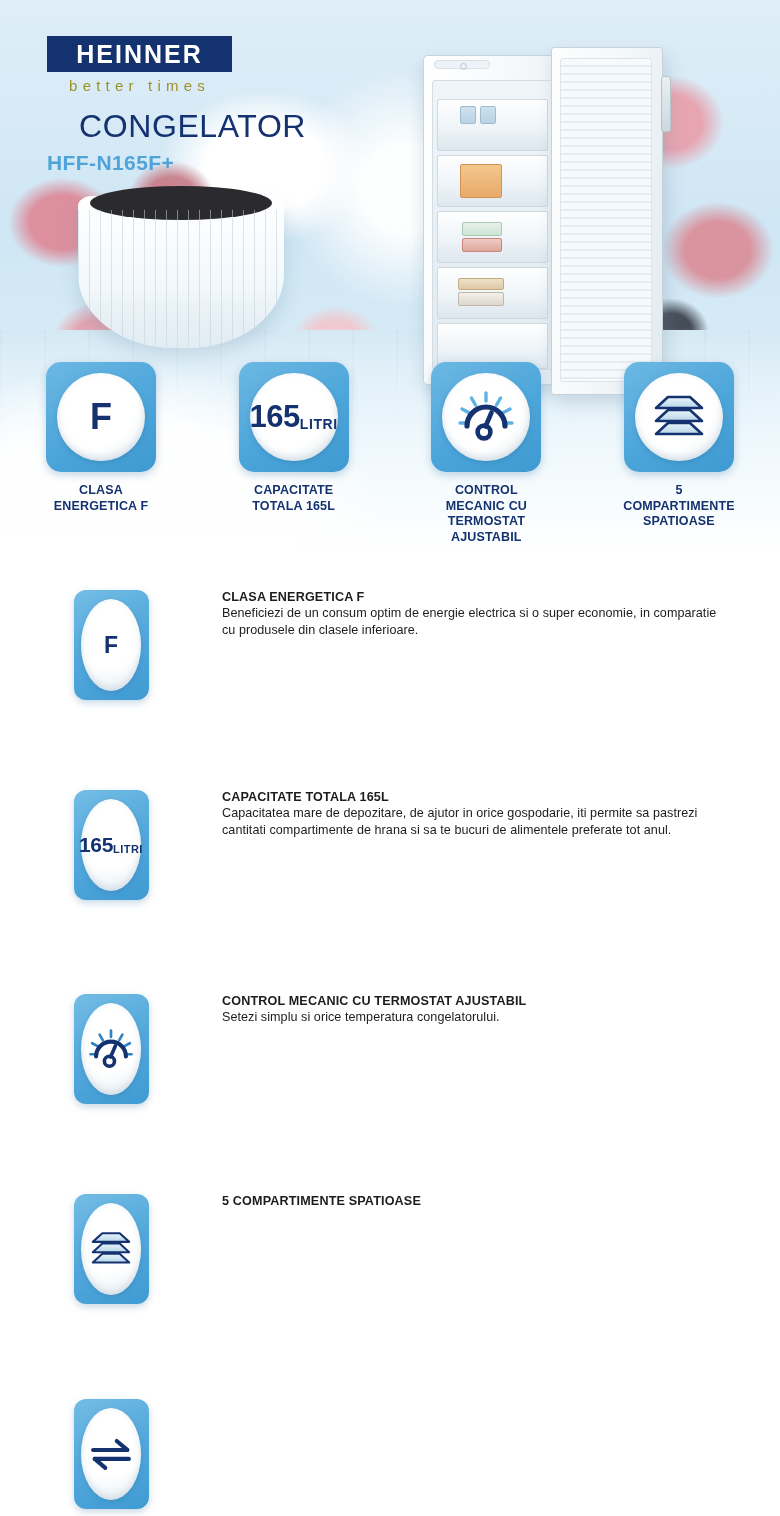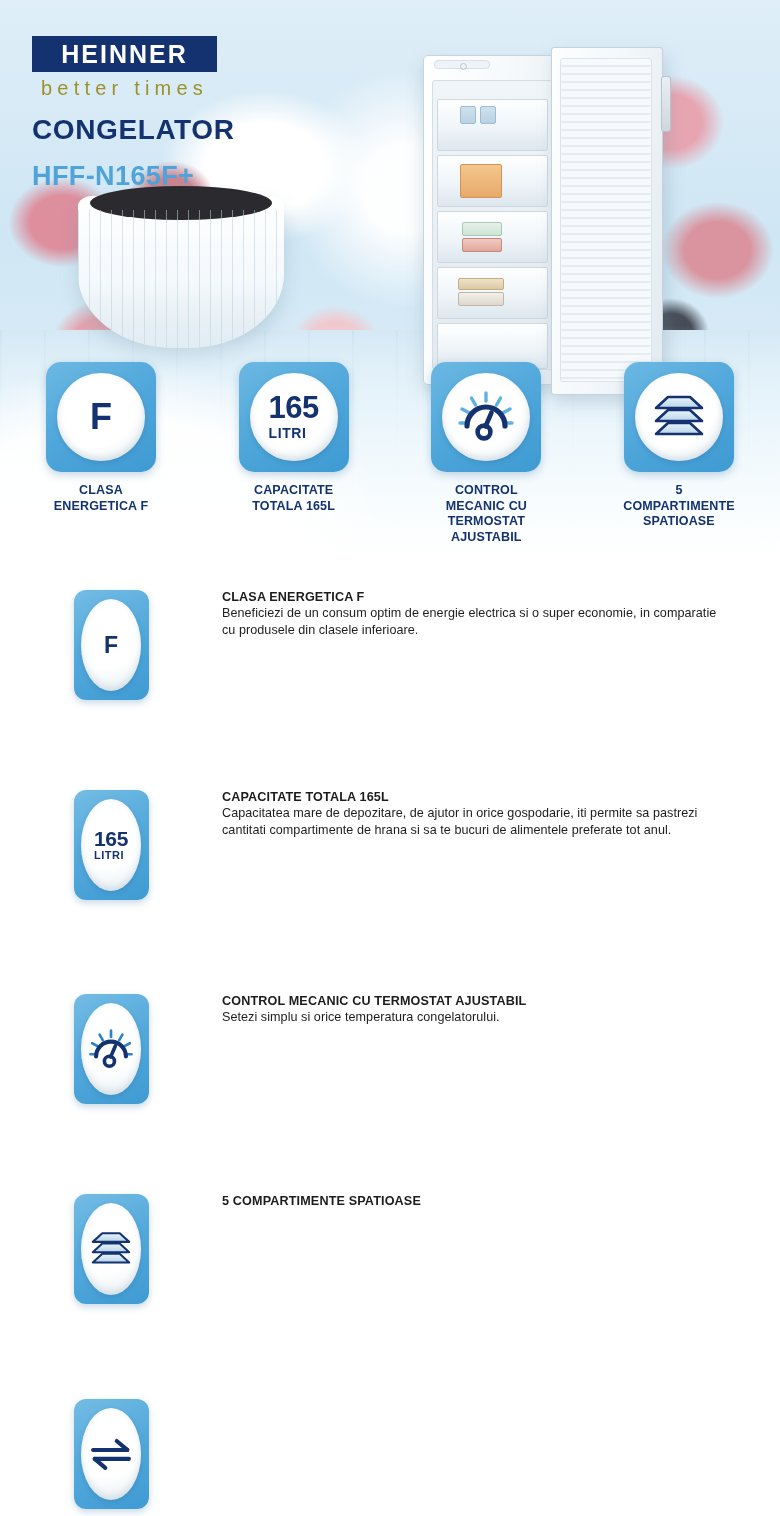--- a/index.html
+++ b/index.html
@@ -64,40 +64,41 @@
   .hero-fade {
     position:absolute; left:0; right:0; bottom:0; height:230px;
     background:linear-gradient(rgba(255,255,255,0) 0%, rgba(233,245,252,.78) 34%, rgba(243,250,253,.95) 62%, #ffffff 100%);
   }
   .hero-glow {
     position:absolute; left:-40px; bottom:-40px; width:420px; height:230px;
     background:radial-gradient(ellipse at 40% 70%, rgba(255,255,255,.92) 0 46%, rgba(255,255,255,0) 72%);
   }
 
   
-  .brand { position:absolute; left:32px; top:36px; z-index:6; }
+  .brand { position:absolute; left:47px; top:36px; z-index:6; }
   .logo-box {
     width:185px; height:36px; background:#143270;
     display:flex; align-items:center; justify-content:center;
   }
   .logo-text {
     color:#ffffff; font-weight:700; font-size:25px; letter-spacing:2px;
     font-family:"Liberation Sans", sans-serif;
   }
   .brand-tagline {
     margin-top:5px; text-align:center; width:185px;
-    color:#9d9129; font-size:20px; letter-spacing:5.2px;
+    color:#9d9129; font-size:15px; letter-spacing:5.2px;
     font-family:"Liberation Sans", sans-serif;
   }
   .product-type {
-    margin-top:14px; color:#143270; font-size:28px; font-weight:700;
+    margin-top:14px; color:#143270; font-size:32px; font-weight:400;
     letter-spacing:.6px;
+    margin-left:32px;
   }
   .product-model {
-    margin-top:15px; color:#4fa3d8; font-size:27px; font-weight:700;
+    margin-top:6px; color:#4fa3d8; font-size:21px; font-weight:700;
     letter-spacing:.4px;
   }
 
   
   .freezer { position:absolute; left:423px; top:55px; width:278px; height:340px; z-index:4; }
   .fz-cabinet {
     position:absolute; left:0; top:0; width:136px; height:330px;
     background:linear-gradient(100deg,#ffffff 0%, #f7fafc 42%, #e6edf2 100%);
     border:1px solid #c8d4dc; border-radius:5px 0 0 5px;
     box-shadow:0 8px 16px rgba(110,140,160,.26);
@@ -169,21 +170,21 @@
     display:flex; align-items:center; justify-content:center;
     box-shadow:inset 0 -3px 7px rgba(150,175,195,.35), 0 2px 5px rgba(40,90,130,.22);
   }
   .hb-label {
     margin-top:11px; text-align:center; color:#143270;
     font-size:12.5px; font-weight:700; line-height:1.25; letter-spacing:.15px;
   }
   .badge-F { color:#143270; font-size:36px; font-weight:700; line-height:1; }
   .badge-num { color:#143270; font-size:31px; font-weight:700; line-height:.95; letter-spacing:-.5px; }
   .badge-unit { color:#143270; font-size:14px; font-weight:700; letter-spacing:.6px; margin-top:2px; }
-  .badge-stack { display:flex; flex-direction:column; align-items:flex-start; }
+  .badge-stack { display:flex; flex-direction:row; align-items:flex-end; }
 
   
   .details { position:relative; width:780px; }
   .row {
     position:absolute; left:0; width:780px; height:150px;
     display:flex; align-items:flex-start;
   }
   .row-tile-wrap { width:222px; display:flex; justify-content:center; padding-top:0; }
   .row-tile {
     width:75px; height:110px; border-radius:12px;

